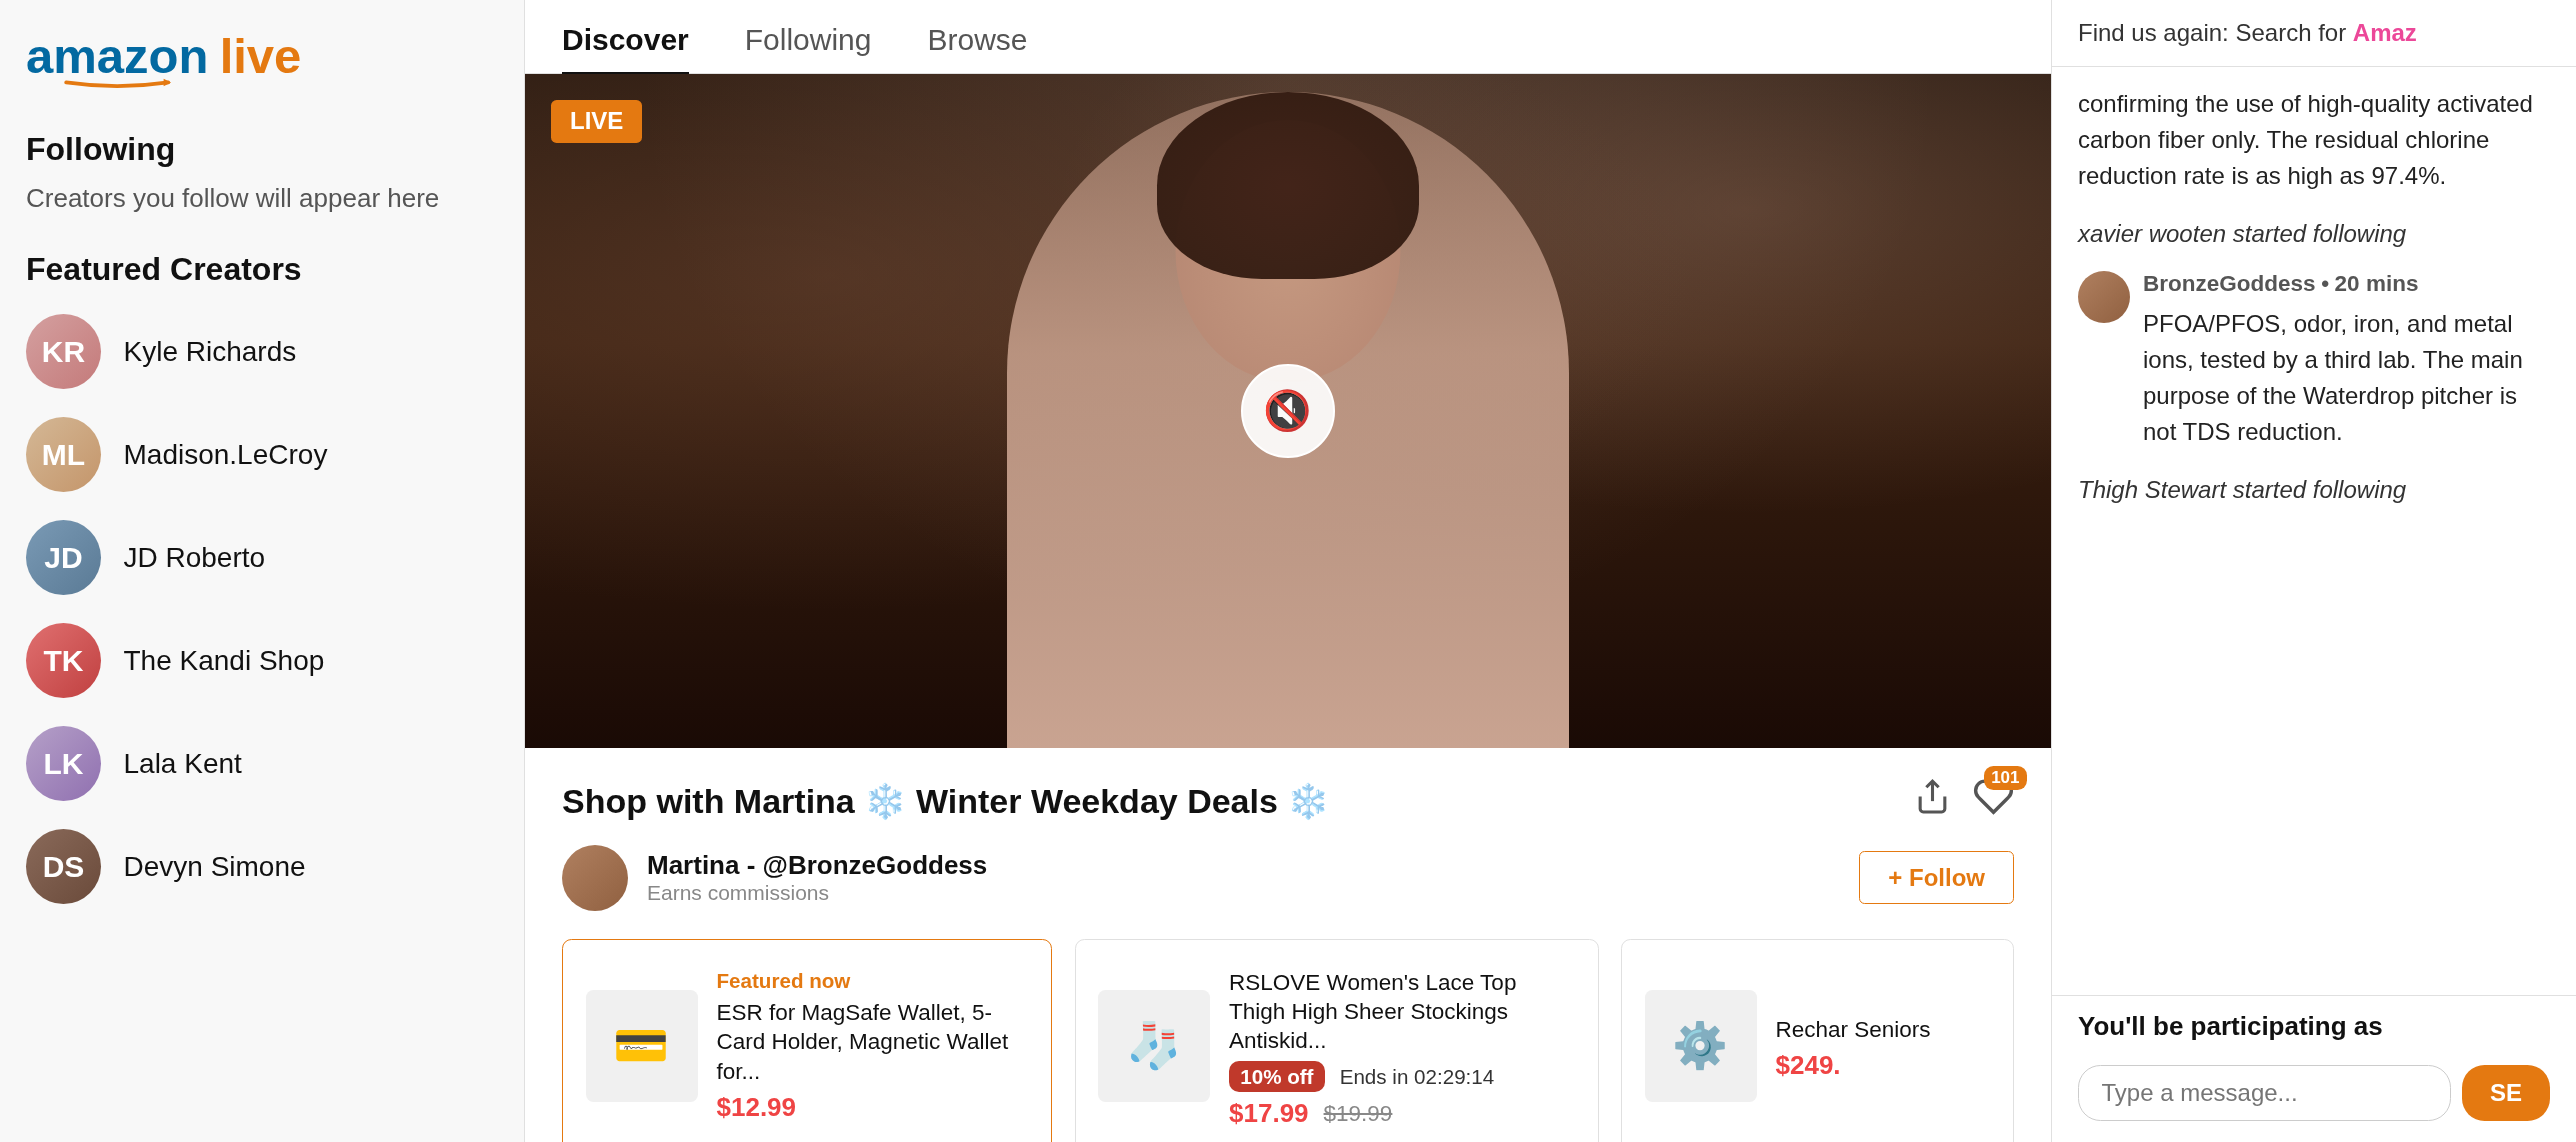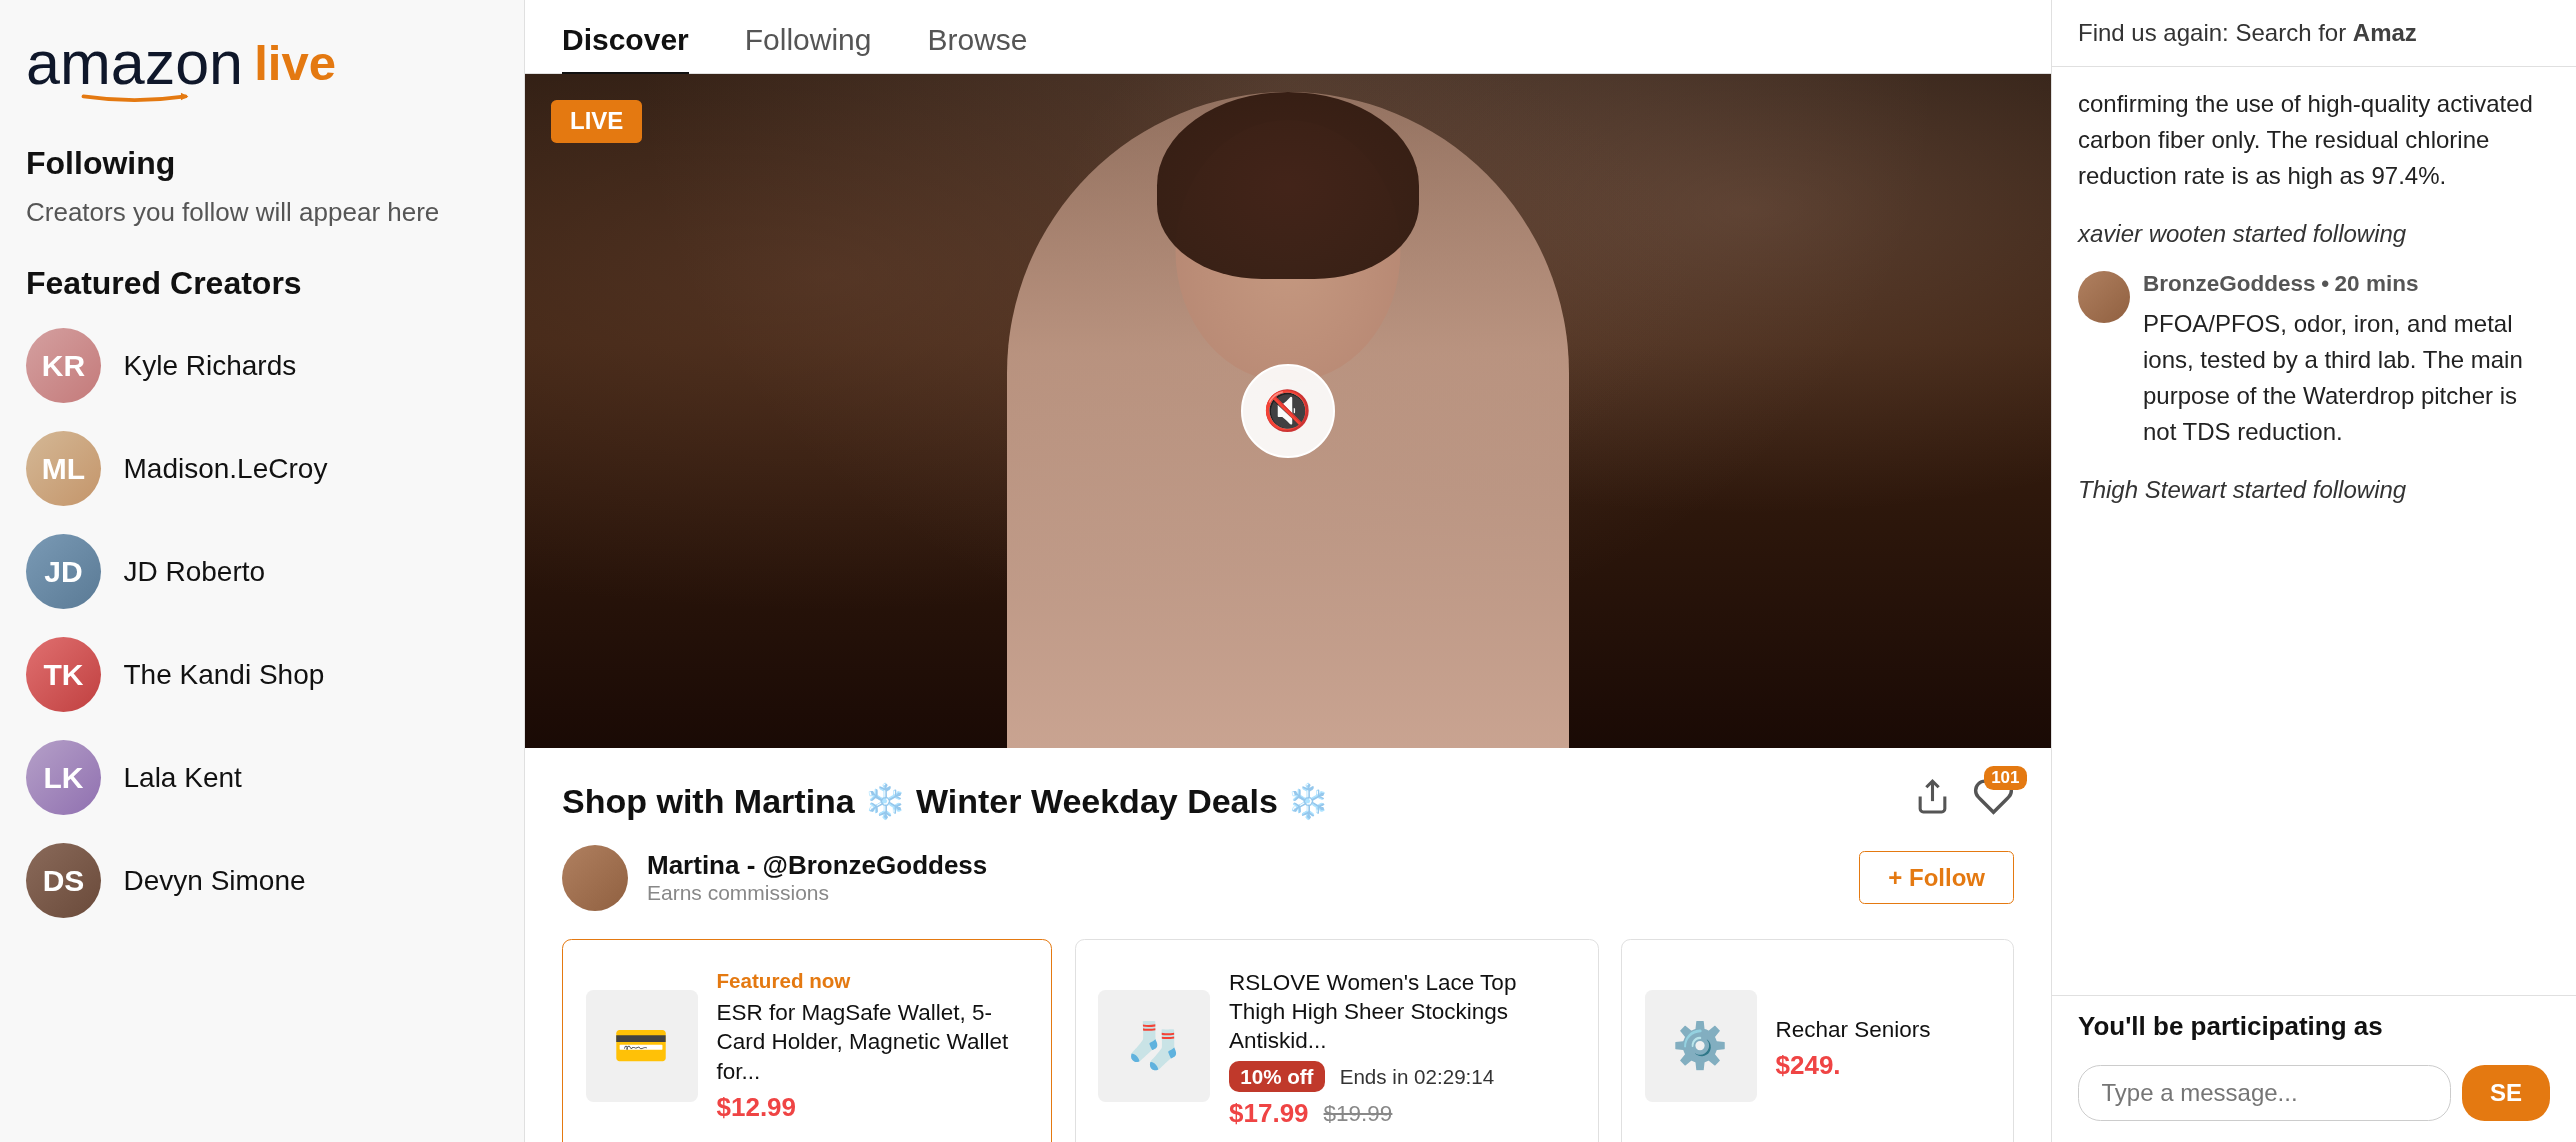--- a/index.html
+++ b/index.html
@@ -368,21 +368,21 @@
       font-size: 24px;
       cursor: pointer;
       font-weight: bold;
     }
     .find-us-banner {
       padding: 19px 26px;
       border-bottom: 0.9px solid #e0e0e0;
       font-size: 24px;
       color: #333;
     }
-    .find-us-banner strong { color: #404040; }
+    .find-us-banner strong { color: #ec4899; }
 
     
     .av-img {
       width: 75px;
       height: 75px;
       border-radius: 50%;
       object-fit: cover;
       background: #ccc;
       display: flex;
       align-items: center;
@@ -392,21 +392,21 @@
       color: #fff;
       flex-shrink: 0;
       margin-right: 22.5px;
     }
   </style>
 </head>
 <body>
 
 <div id="sidebar">
   <div class="amazon-logo">
-    <span style="font-size:61px; font-weight:normal; color:#0f172a; font-family:Arial,sans-serif; position:relative;">
+    <span style="font-size:49px; font-weight:bold; color:#0369a1; font-family:Arial,sans-serif; position:relative;">
       amazon
       <svg style="position:absolute; bottom:-3.7px; left:0; width:100%; height:13px;" viewBox="0 0 120 14" fill="none">
         <path d="M5 8 Q60 16 115 8" stroke="#e47911" stroke-width="4" fill="none" stroke-linecap="round"></path>
         <polygon points="110,4 118,8 110,12" fill="#e47911"></polygon>
       </svg>
     </span>
     <span style="font-size:49px; font-weight:bold; color:#e47911; margin-left:11.2px;">live</span>
   </div>
 
   <div class="sidebar-section-title">Following</div>

